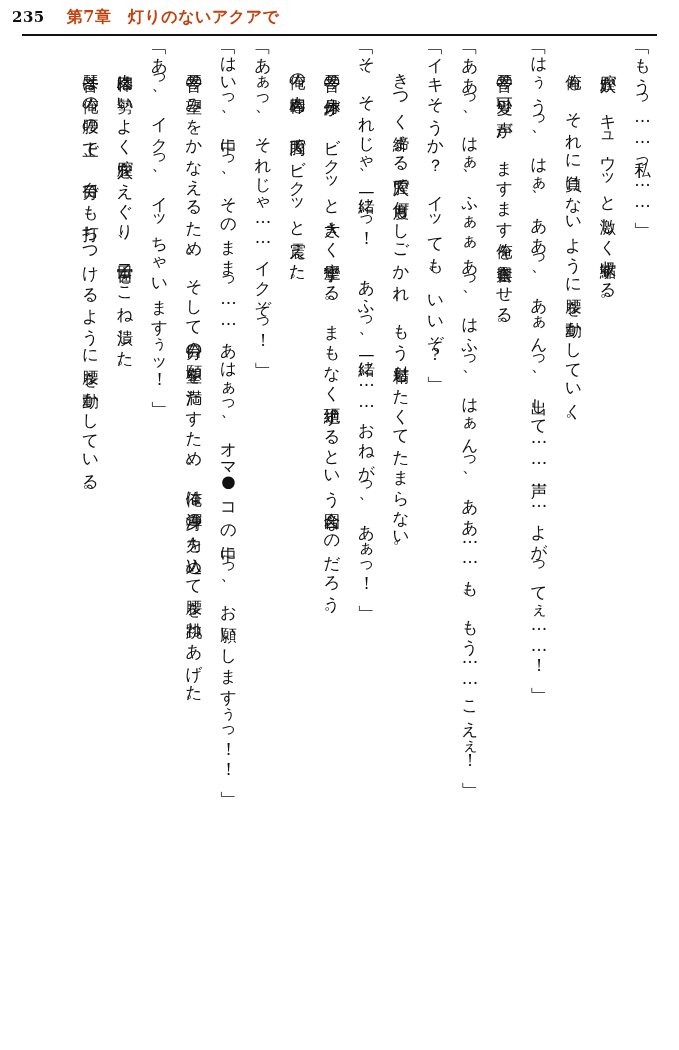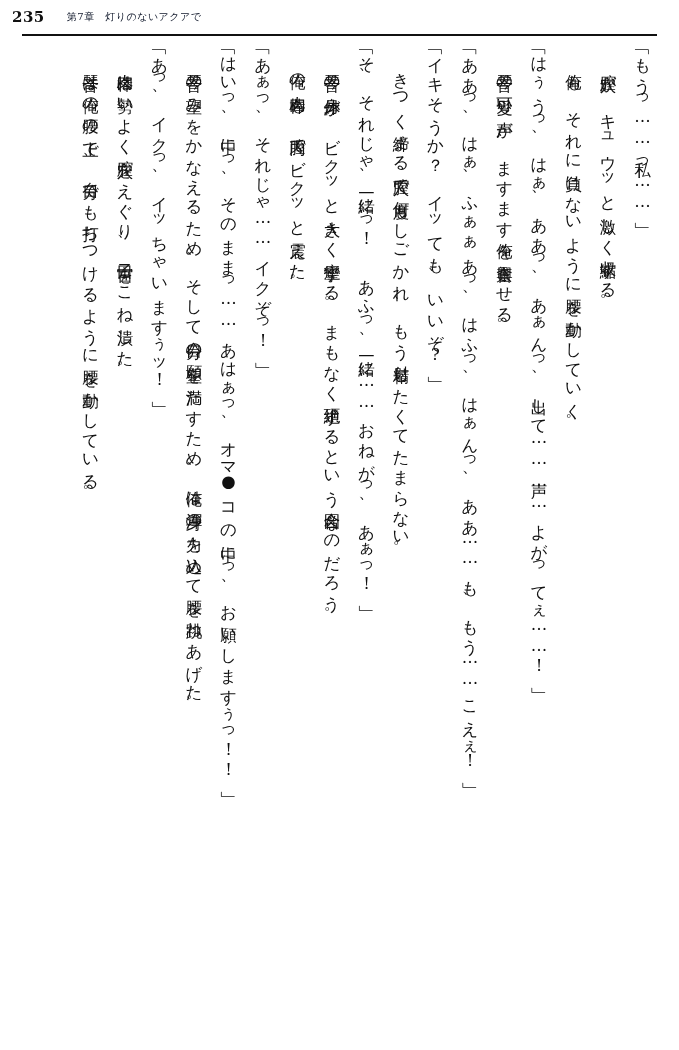--- a/index.html
+++ b/index.html
@@ -30,24 +30,24 @@
     align-items: center;
     box-sizing: border-box;
   }
   .page-number {
     font-size: 15px;
     font-weight: bold;
     letter-spacing: 0.5px;
     color: #111111;
   }
   .chapter-title {
-    font-size: 10px;
-    font-weight: normal;
+    font-size: 16px;
+    font-weight: bold;
     margin-left: 22px;
-    color: #0f172a;
+    color: #c2410c;
     letter-spacing: 0.5px;
   }
   .rule {
     position: absolute;
     top: 34px;
     left: 22px;
     width: 635px;
     height: 2px;
     background: #111111;
   }

